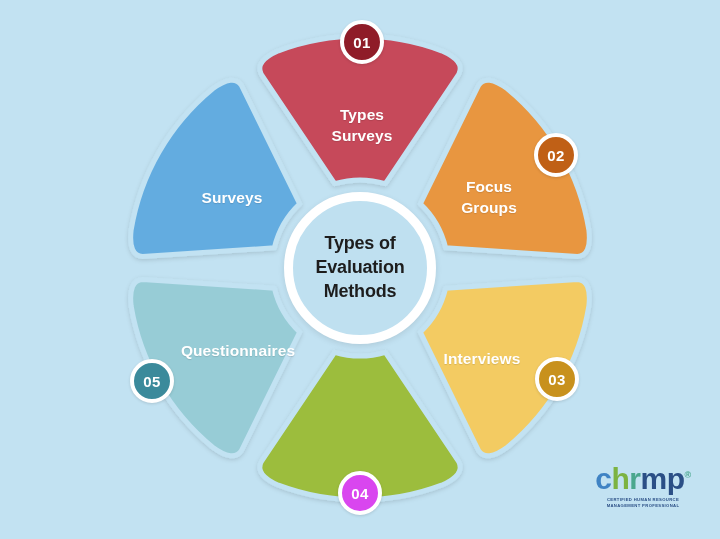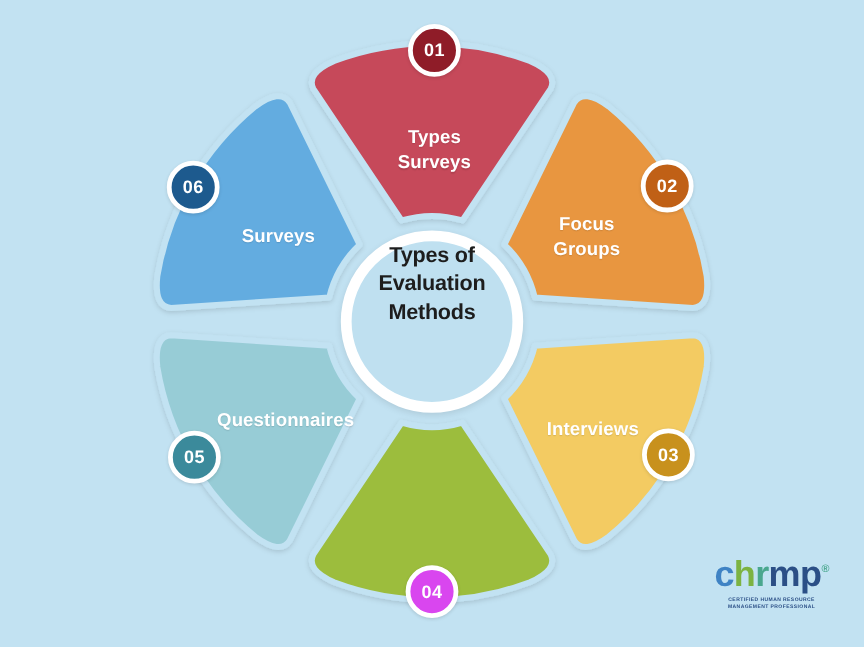--- a/index.html
+++ b/index.html
@@ -73,20 +73,21 @@
     top: 268px;
     width: 152px;
     height: 152px;
     margin-left: -76px;
     margin-top: -76px;
     border-radius: 50%;
     background: #bfe0f0;
     border: 9px solid #ffffff;
     box-sizing: border-box;
     display: flex;
+    align-items: center;
     justify-content: center;
     box-shadow: 0 2px 6px rgba(0,0,0,0.10);
   }
   #center-title {
     color: #1d1d1d;
     font-weight: bold;
     font-size: 18px;
     line-height: 1.32;
     text-align: center;
     white-space: pre-line;
@@ -148,41 +149,38 @@
         <path d="M 385.35 352.27 L 458.83 461.97 Q 465.33 474.71 441.55 485.20 A 232 232 0 0 1 278.45 485.20 Q 254.67 474.71 261.17 461.97 L 334.65 352.27 A 88 88 0 0 0 385.35 352.27 Z" fill="#9cbd3c" stroke="#c2e2f2" stroke-width="5" stroke-linejoin="round"></path>
         <path d="M 299.69 332.09 L 241.43 450.58 Q 233.64 462.57 212.68 447.22 A 232 232 0 0 1 131.13 305.98 Q 128.32 280.14 142.60 279.39 L 274.35 288.18 A 88 88 0 0 0 299.69 332.09 Z" fill="#97ccd6" stroke="#c2e2f2" stroke-width="5" stroke-linejoin="round"></path>
         <path d="M 274.35 247.82 L 142.60 256.61 Q 128.32 255.86 131.13 230.02 A 232 232 0 0 1 212.68 88.78 Q 233.64 73.43 241.43 85.42 L 299.69 203.91 A 88 88 0 0 0 274.35 247.82 Z" fill="#63ace0" stroke="#c2e2f2" stroke-width="5" stroke-linejoin="round"></path>
       </g>
   </svg>
 
   <div class="petal-label" style="left: 362px; top: 126px;">Types
 Surveys</div>
   <div class="petal-label" style="left: 489px; top: 198px;">Focus
 Groups</div>
-  <div class="petal-label" style="left: 494px; top: 359px;">Interviews</div>
+  <div class="petal-label" style="left: 482px; top: 359px;">Interviews</div>
   <div class="petal-label" style="left: 238px; top: 351px;">Questionnaires</div>
   <div class="petal-label" style="left: 232px; top: 198px;">Surveys</div>
 
   <div class="badge" style="left: 362px; top: 42px; background: rgb(143, 28, 40);">
     <span class="badge-num">01</span>
   </div>
   <div class="badge" style="left: 556px; top: 155px; background: rgb(192, 96, 22);">
     <span class="badge-num">02</span>
   </div>
   <div class="badge" style="left: 557px; top: 379px; background: rgb(200, 145, 29);">
     <span class="badge-num">03</span>
   </div>
   <div class="badge" style="left: 360px; top: 493px; background: #d946ef;">
     <span class="badge-num">04</span>
   </div>
-  <div class="badge" style="left: 162px; top: 381px; background: rgb(59, 138, 155);">
+  <div class="badge" style="left: 152px; top: 381px; background: rgb(59, 138, 155);">
     <span class="badge-num">05</span>
-  </div>
-  <div class="badge" style="left: 161px; top: 156px; background: rgb(29, 90, 142);">
-    <span class="badge-num">06</span>
   </div>
 
   <div id="center-hub" style="background: rgb(191, 224, 240); border-color: rgb(255, 255, 255);">
     <div id="center-title">Types of
 Evaluation
 Methods</div>
   </div>
 
   <div id="logo">
     <div id="logo-word">

